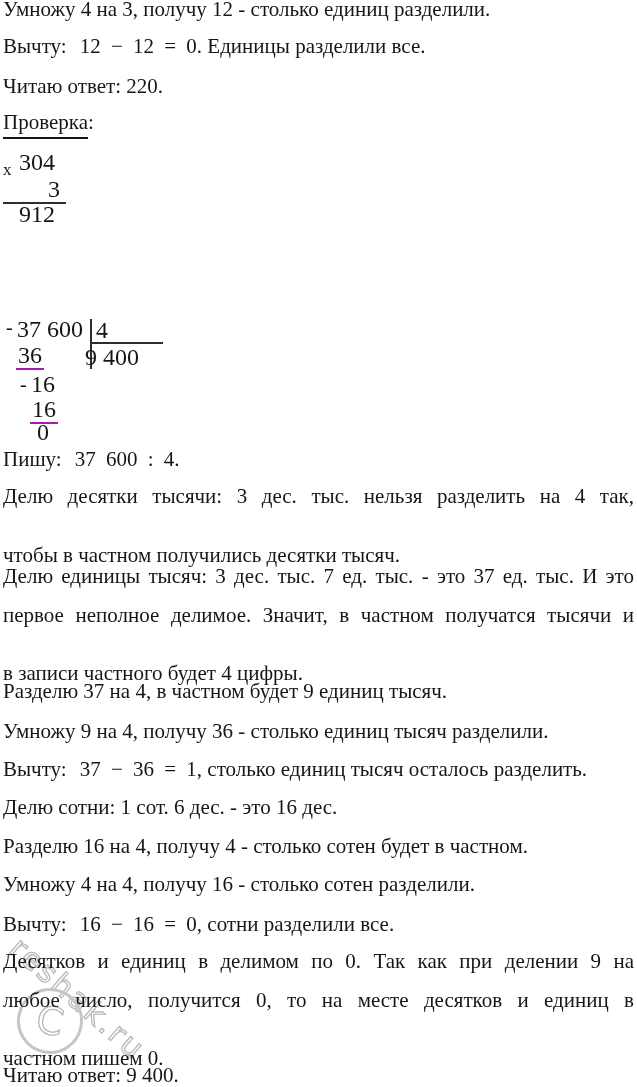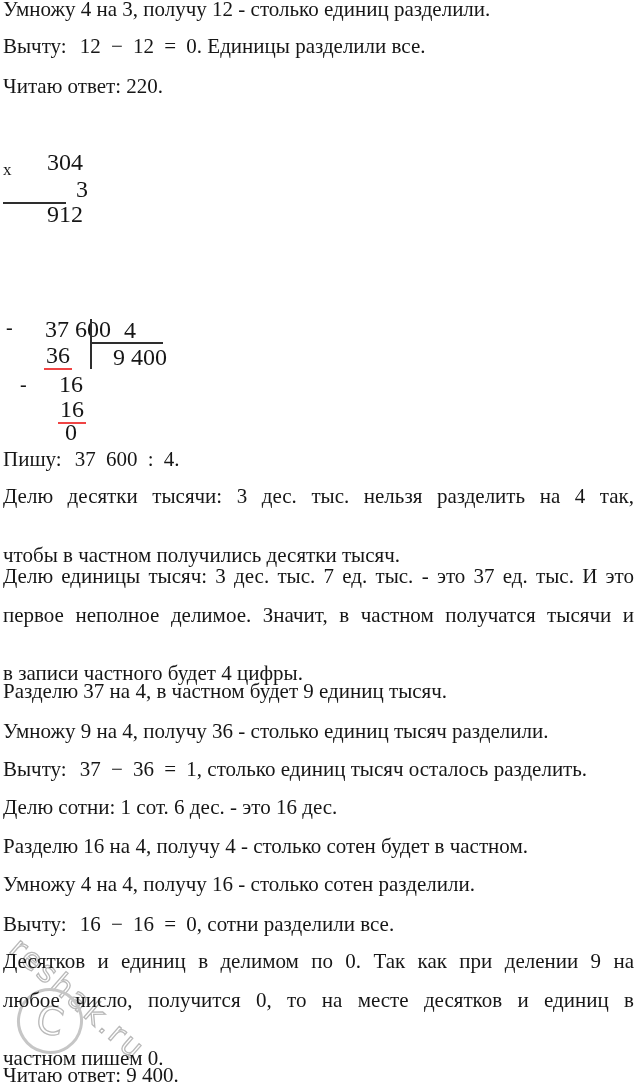--- a/index.html
+++ b/index.html
@@ -8,24 +8,24 @@
     font-family:"Liberation Serif","DejaVu Serif",serif;color:#161616;
   }
   
   .t{position:absolute;left:3px;width:631px;font-size:21px;line-height:38.5px;}
   .nw{white-space:nowrap;}
   .jl{text-align:justify;text-align-last:justify;}
   .jl.last{text-align-last:left;margin-top:20px;}
   .ul{text-decoration:underline;text-underline-offset:8px;text-decoration-thickness:1.5px;}
   .math{margin-left:13px;word-spacing:5px;margin-top:9px;}
   
-  .num{position:absolute;font-size:24px;line-height:26px;white-space:nowrap;color:#161616;margin-left:28px;}
+  .num{position:absolute;font-size:24px;line-height:26px;white-space:nowrap;color:#161616;}
   .opsign{position:absolute;font-size:20px;line-height:20px;color:#161616;}
   .rule{position:absolute;background:#2e2e2e;}
-  .undernum{border-bottom:2px solid #ef4444;padding:0 2px;}
+  .undernum{border-bottom:2px solid #a21caf;padding:0 2px;}
   
   .wm-text{
     position:absolute;left:26px;top:930px;
     font-family:"DejaVu Sans",sans-serif;font-size:30px;letter-spacing:3px;
     color:rgba(255,255,255,0.55);-webkit-text-stroke:1.3px #b9b9b9;
     transform:rotate(41deg);transform-origin:left top;
   }
   .wm-circle{
     position:absolute;left:17px;top:988px;width:60px;height:60px;
     border:3px solid #c6c6c6;border-radius:50%;
@@ -46,20 +46,21 @@
   <div class="wm-circle">
     <span class="wm-letter">C</span>
   </div>
 
   <div class="t nw" style="top:-10px">Умножу 4 на 3, получу 12 - столько единиц разделили.</div>
 
   <div class="t nw" style="top:27px"><span>Вычту:</span><span class="math">12 − 12 = 0</span><span>. Единицы разделили все.</span></div>
 
   <div class="t nw" style="top:67px">Читаю ответ: 220.</div>
 
+  <div class="t nw" style="top:103px"><span class="ul">Проверка</span><span>:</span></div>
 
   <div>
     <div class="opsign" style="left:3px;top:161px;font-size:17px;line-height:17px">х</div>
     <div class="num" style="left:19px;top:149px">304</div>
     <div class="num" style="left:19px;top:176px;width:41px;text-align:right">3</div>
     <div class="rule" style="left:3px;top:202px;width:63px;height:2px"></div>
     <div class="num" style="left:19px;top:201px">912</div>
   </div>
 
 

